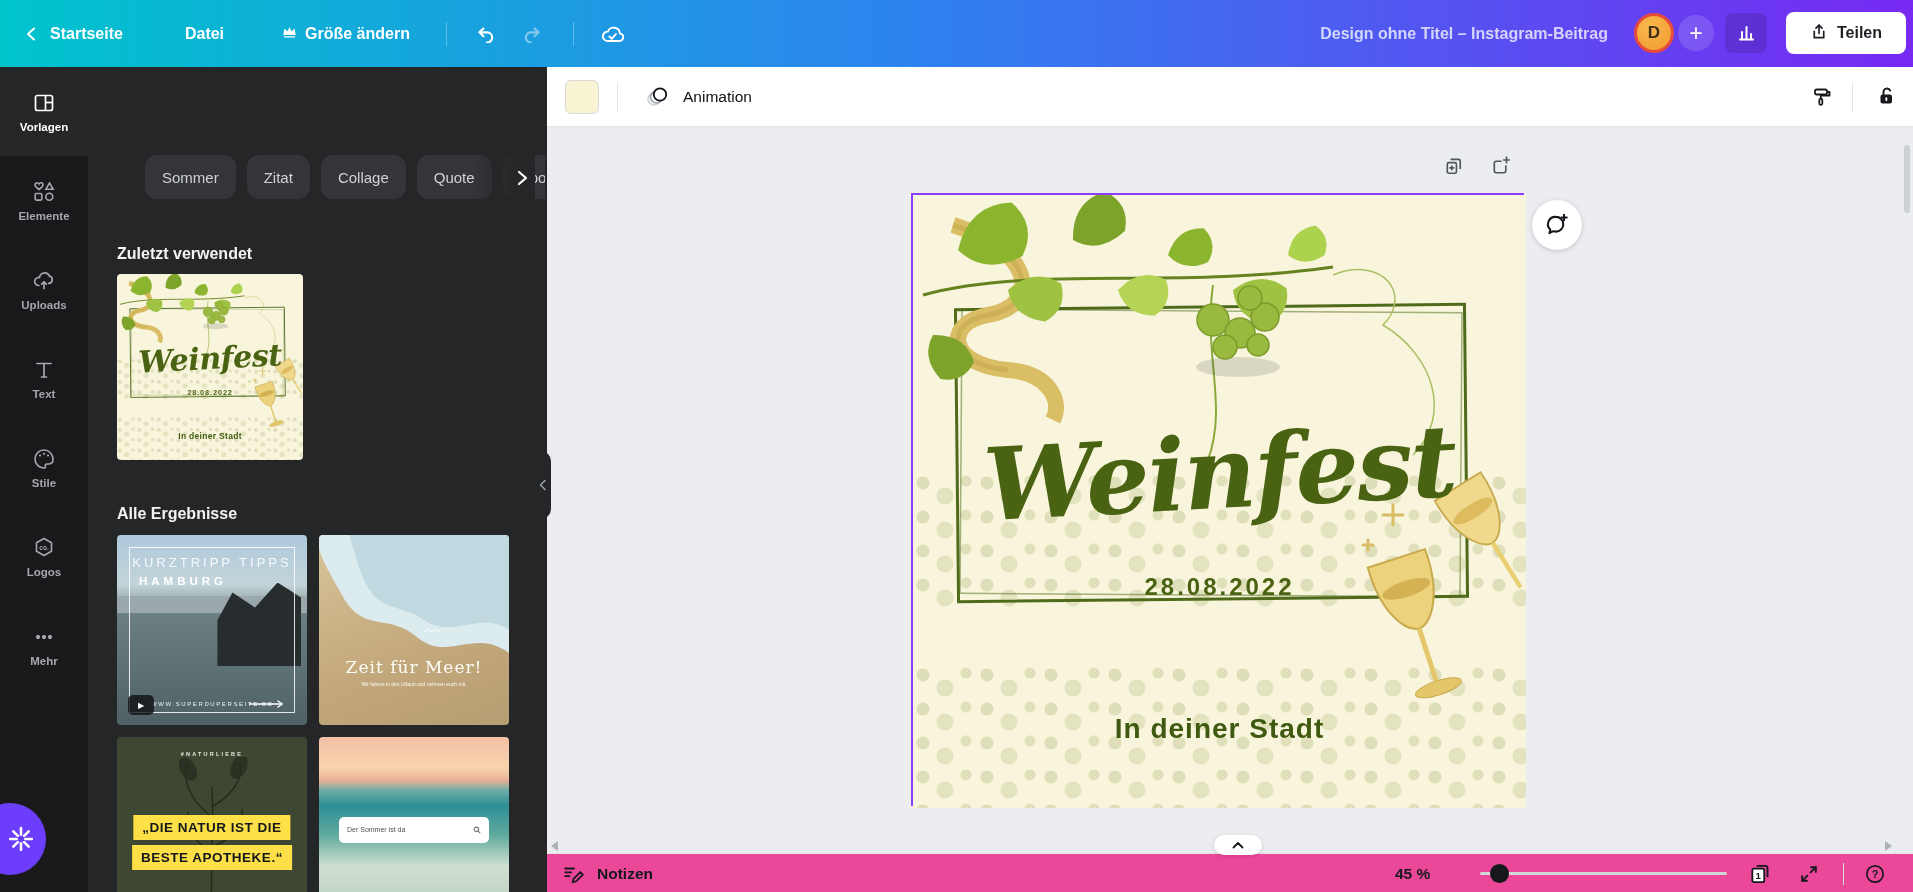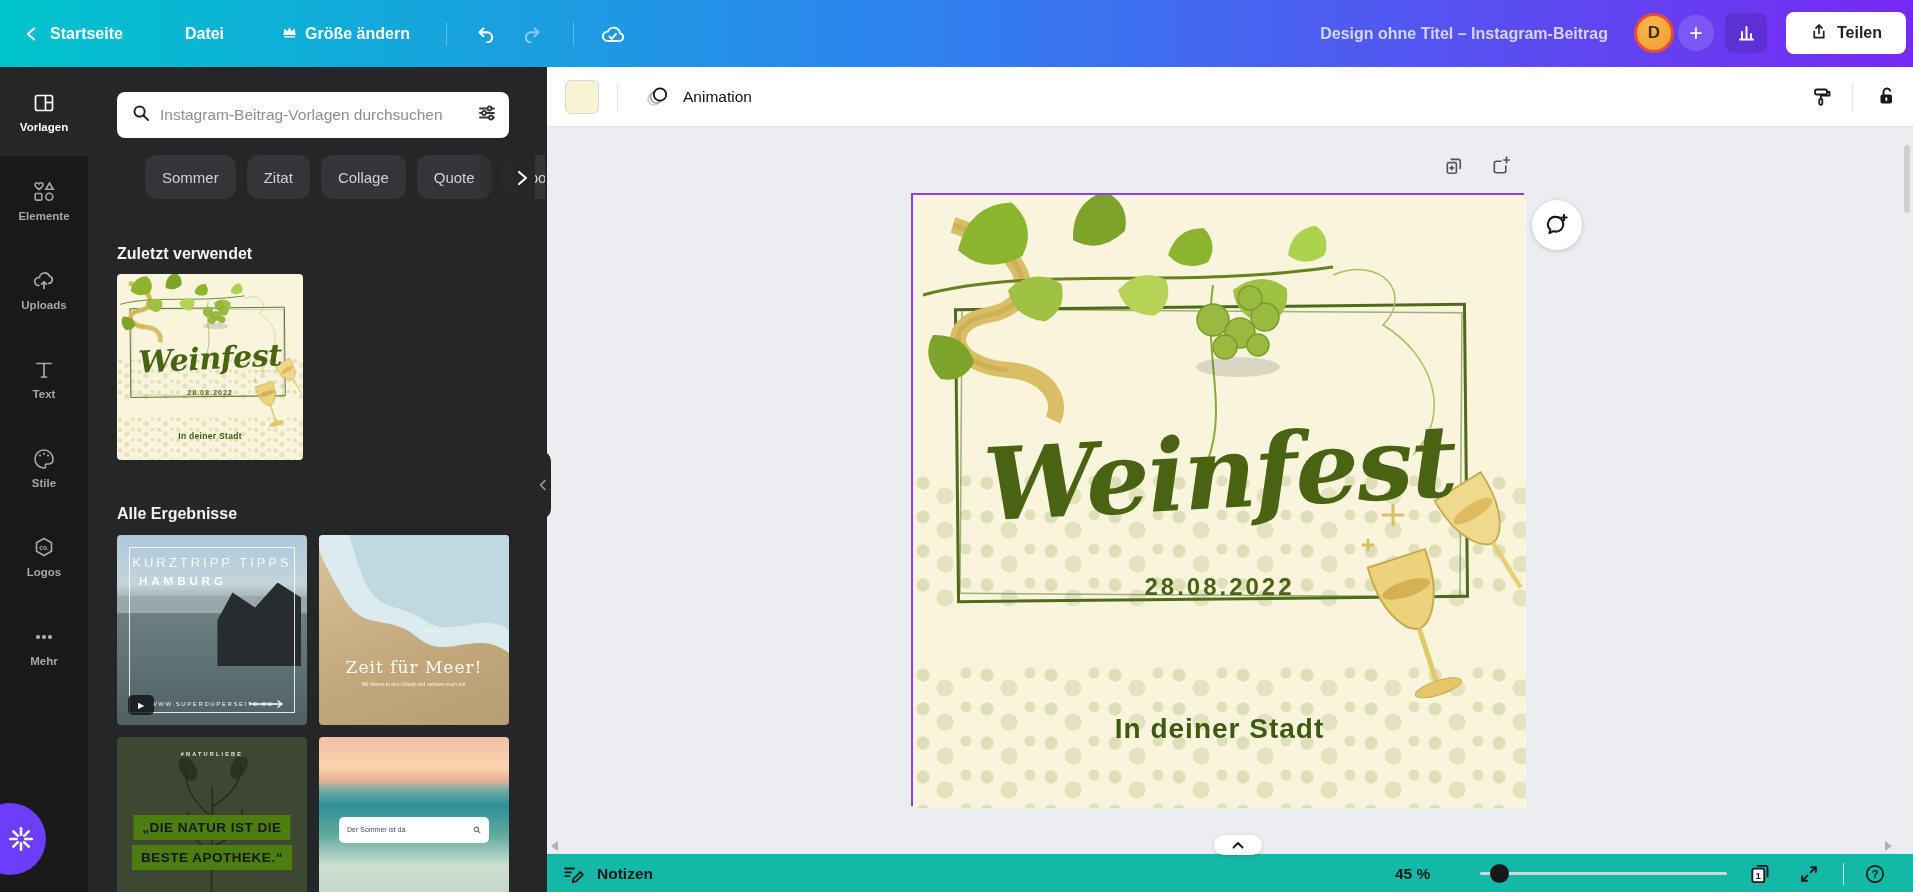--- a/index.html
+++ b/index.html
@@ -87,21 +87,21 @@
   .hh-url { position:absolute; left:34px; bottom:18px; color:rgba(255,255,255,.9); font-size:6px; letter-spacing:1.6px; }
   .hh-play { position:absolute; left:11px; bottom:10px; width:26px; height:20px; border-radius:5px;
     background:rgba(16,18,20,.82); color:#fff; font-size:8px; display:flex; align-items:center; justify-content:center; }
   .t-meer { width:190px; height:190px; position:relative; background:linear-gradient(160deg,#d8c49b 0%,#c3a87b 60%,#b79d73 100%); }
   .mm-t1 { position:absolute; left:0; right:0; top:64%; text-align:center; color:#fdfdf8;
     font-family:"DejaVu Serif",serif; font-size:17px; letter-spacing:1px; }
   .mm-t2 { position:absolute; left:0; right:0; top:77%; text-align:center; color:rgba(255,255,255,.92); font-size:5px; }
   .t-natur { width:190px; height:190px; position:relative; background:#3d4732; }
   .nn-tag { position:absolute; left:0; right:0; top:14px; text-align:center; color:#e8e9e3;
     font-size:5.5px; letter-spacing:2.2px; font-weight:700; }
-  .nn-box { position:absolute; left:50%; transform:translateX(-50%); background:#4d7c0f; padding:5px 9px;
+  .nn-box { position:absolute; left:50%; transform:translateX(-50%); background:#fde047; padding:5px 9px;
     font-size:13.5px; font-weight:800; color:#14181c; letter-spacing:.5px; white-space:nowrap; }
   .t-sommer { width:190px; height:190px; position:relative;
     background:linear-gradient(180deg,#f3bfa5 0%,#f8d4ae 16%,#e7b197 23%,#6fada7 28%,#2e8f96 36%,#62ab9f 52%,#cfe0d2 68%,#c2d4c2 84%,#cdd9c8 100%); }
   .ss-pill { position:absolute; left:20px; right:20px; top:42%; height:26px; background:#fff; border-radius:5px;
     display:flex; align-items:center; justify-content:space-between; padding:0 8px; color:#4a4f55; font-size:7px; }
 
   
   .handle { position:absolute; left:533px; top:451px; width:18px; height:68px; background:#252627;
     border-radius:0 10px 10px 0; z-index:25; display:flex; align-items:center; justify-content:center;
     color:#9a9da2; font-size:13px; cursor:pointer; }
@@ -127,21 +127,21 @@
   .vscroll { position:absolute; right:3px; top:78px; width:6px; height:68px; border-radius:3px; background:#cdd0d4; }
   .hscroll-left { position:absolute; left:4px; top:774px; width:0; height:0;
     border-top:5px solid transparent; border-bottom:5px solid transparent; border-right:7px solid #aeb2b8; cursor:pointer; }
   .hscroll-right { position:absolute; left:1338px; top:774px; width:0; height:0;
     border-top:5px solid transparent; border-bottom:5px solid transparent; border-left:7px solid #aeb2b8; cursor:pointer; }
   .expand-pill { position:absolute; left:667px; top:768px; width:48px; height:20px; background:#fff;
     border-radius:10px; box-shadow:0 1px 4px rgba(0,0,0,.15); display:flex; align-items:center;
     justify-content:center; cursor:pointer; z-index:12; }
 
   
-  .bottombar { position:absolute; left:0; top:786px; width:1366px; height:39px; background:#14b8a6;
+  .bottombar { position:absolute; left:0; top:786px; width:1366px; height:39px; background:#ec4899;
     border-top:1px solid #e3e5e7; z-index:11; }
   .bb-notes { position:absolute; left:16px; top:0; height:39px; display:flex; align-items:center; gap:12px;
     color:#14181c; font-size:15.5px; font-weight:600; cursor:pointer; }
   .bb-zoom { position:absolute; left:848px; top:0; height:39px; display:flex; align-items:center;
     color:#13171b; font-size:15.5px; font-weight:600; }
   .bb-slider { position:absolute; left:933px; top:18px; width:247px; height:3px; background:#d4d7da;
     border-radius:2px; cursor:pointer; }
   .bb-knob { position:absolute; left:10px; top:-8px; width:19px; height:19px; border-radius:50%;
     background:#16181b; cursor:pointer; }
   .bb-ico { position:absolute; top:5px; width:32px; height:30px; display:flex; align-items:center;
@@ -281,39 +281,20 @@
         <path d="M2 12h6"></path>
         <path d="M16 12h6"></path>
         <path d="M4.9 4.9l4.2 4.2"></path>
         <path d="M14.9 14.9l4.2 4.2"></path>
         <path d="M19.1 4.9l-4.2 4.2"></path>
         <path d="M9.1 14.9l-4.2 4.2"></path>
       </svg>
   </div>
 
   <aside class="panel">
-    <div class="searchbox">
-      <span>
-        <svg width="18" height="18" viewBox="0 0 18 18" fill="none" stroke="#23272b" stroke-width="2" stroke-linecap="round">
-            <circle cx="7.6" cy="7.6" r="5.1"></circle>
-            <path d="M11.5 11.5l4.5 4.5"></path>
-          </svg>
-      </span>
-      <input type="text" placeholder="Instagram-Beitrag-Vorlagen durchsuchen" style="">
-      <span>
-        <svg width="20" height="20" viewBox="0 0 20 20" fill="none" stroke="#33373b" stroke-width="1.8" stroke-linecap="round">
-            <path d="M3 5.5h14"></path>
-            <path d="M3 10h14"></path>
-            <path d="M3 14.5h14"></path>
-            <circle cx="12.5" cy="5.5" r="2" fill="#fff"></circle>
-            <circle cx="7" cy="10" r="2" fill="#fff"></circle>
-            <circle cx="14" cy="14.5" r="2" fill="#fff"></circle>
-          </svg>
-      </span>
-    </div>
 
     <div class="chips">
       <div class="chip">Sommer</div>
       <div class="chip">Zitat</div>
       <div class="chip">Collage</div>
       <div class="chip">Quote</div>
       <div class="chip">Sport</div>
     </div>
     <div class="chips-fade">
       <svg width="14" height="16" viewBox="0 0 14 16" fill="none" stroke="#fff" stroke-width="2.2" stroke-linecap="round" stroke-linejoin="round">

